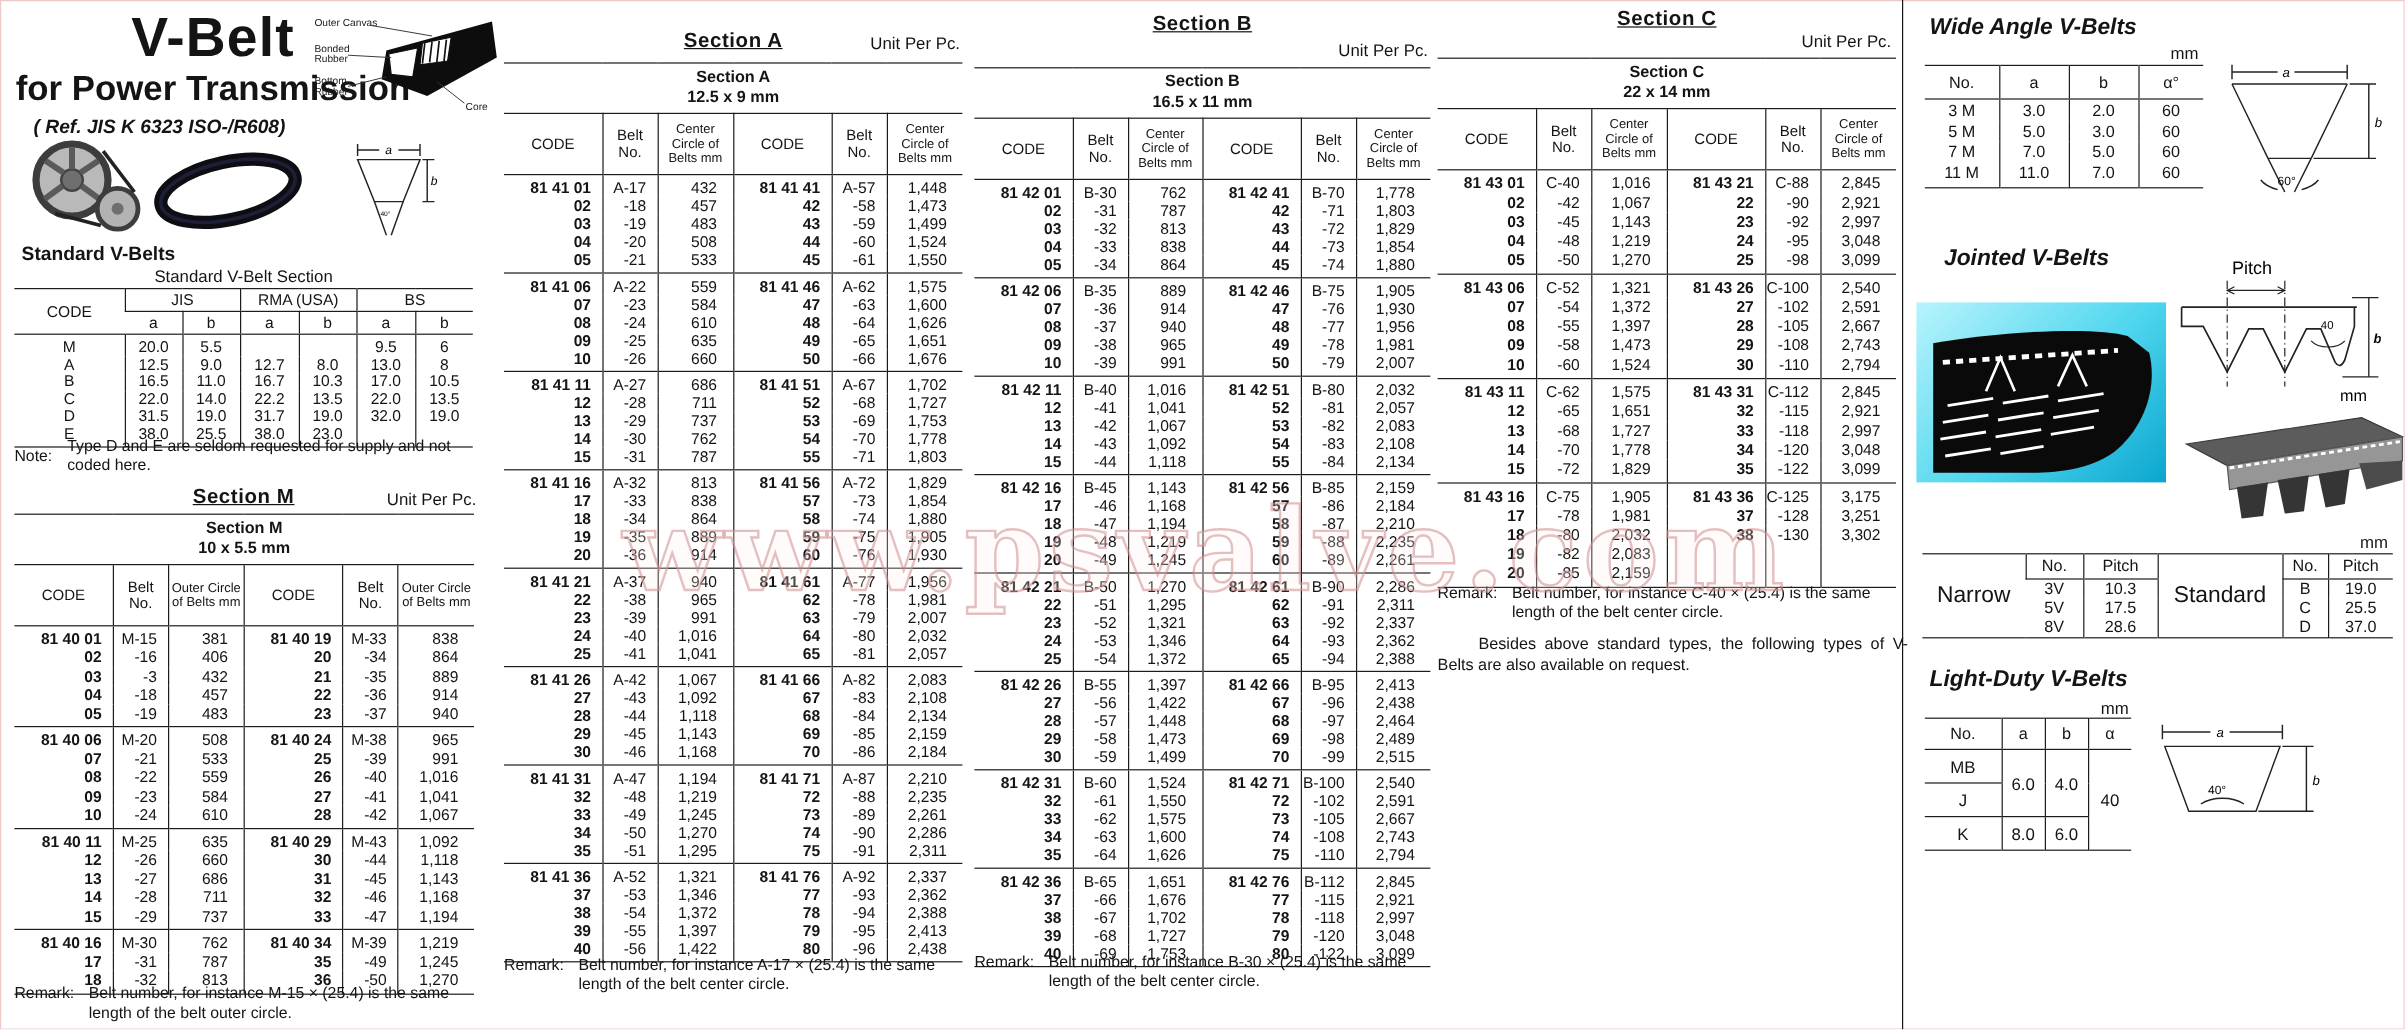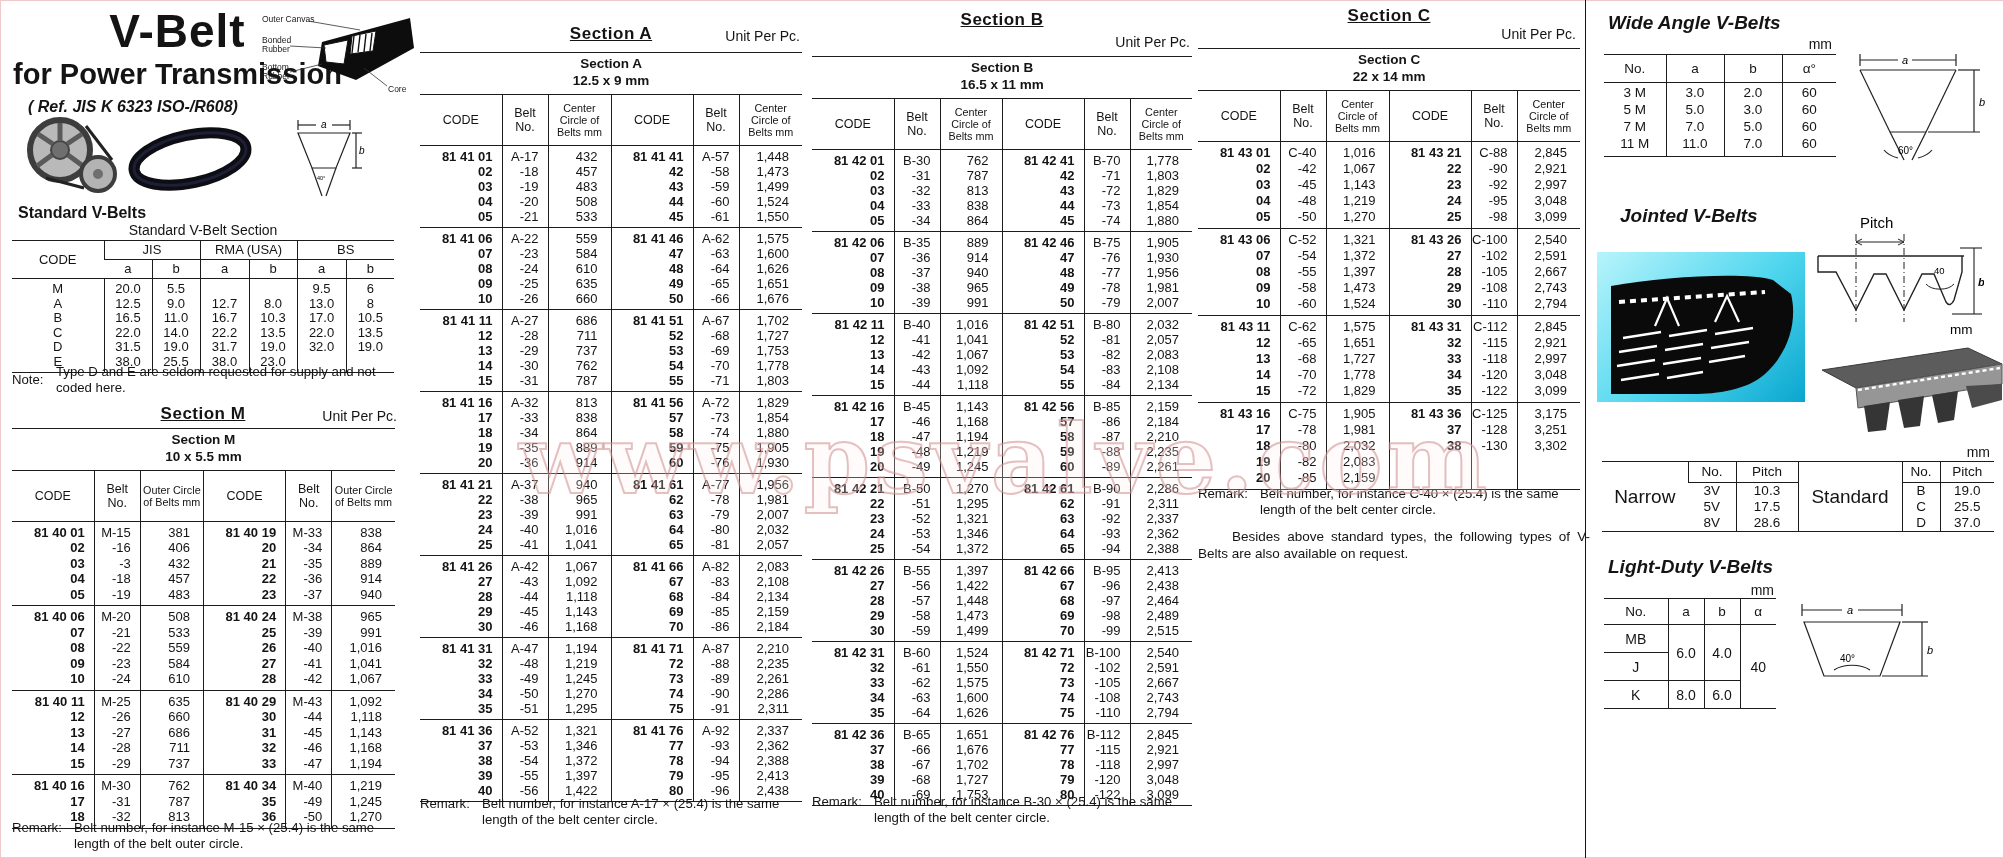--- a/index.html
+++ b/index.html
@@ -403,21 +403,21 @@
             <td class="c2">737</td>
             <td class="c3">33</td>
             <td class="c4">-47</td>
             <td class="c5">1,194</td>
           </tr>
           <tr class="bfirst bsep">
             <td class="c0">81 40 16</td>
             <td class="c1">M-30</td>
             <td class="c2">762</td>
             <td class="c3">81 40 34</td>
-            <td class="c4">M-40</td>
+            <td class="c4">M-39</td>
             <td class="c5">1,219</td>
           </tr>
           <tr>
             <td class="c0">17</td>
             <td class="c1">-31</td>
             <td class="c2">787</td>
             <td class="c3">35</td>
             <td class="c4">-49</td>
             <td class="c5">1,245</td>
           </tr>

